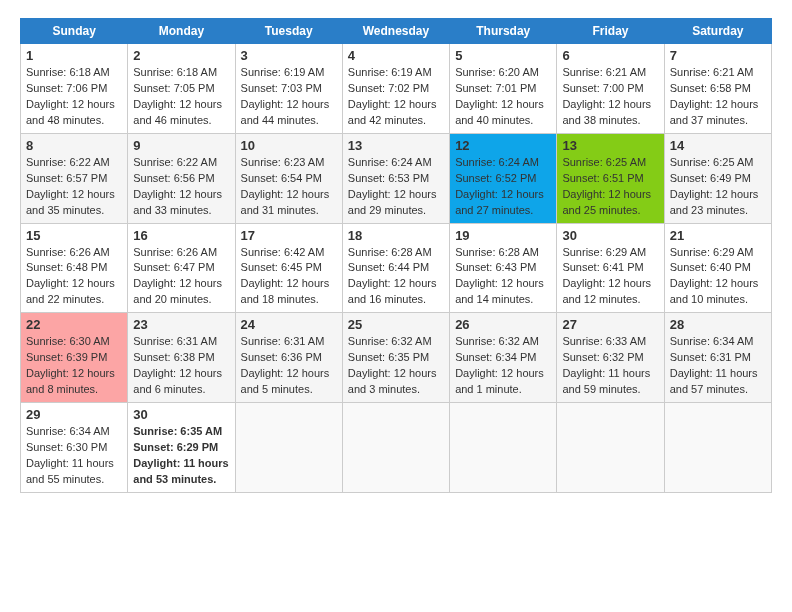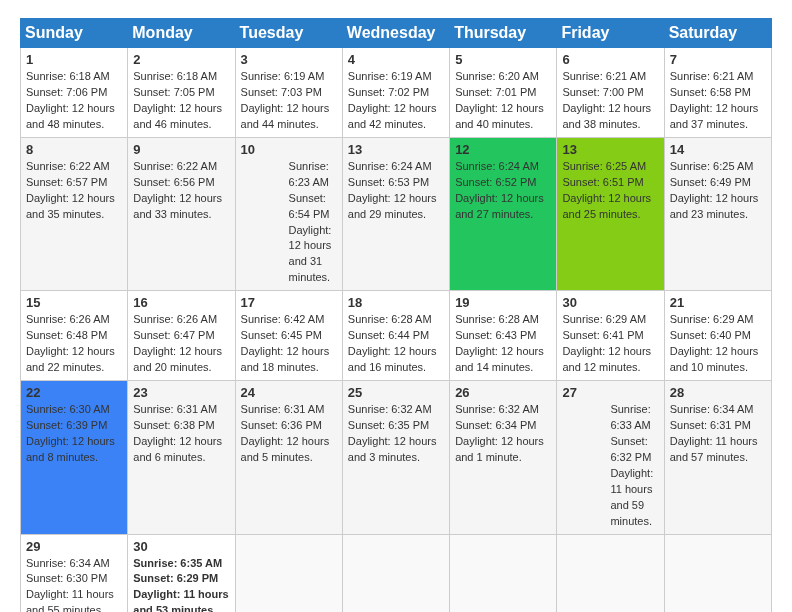--- a/index.html
+++ b/index.html
@@ -37,24 +37,24 @@
       margin-top: 2px;
     }
     .calendar-table {
       width: 100%;
       border-collapse: collapse;
       table-layout: fixed;
     }
     .calendar-table th {
       background: #2a7ec8;
       color: #fff;
-      font-size: 16px;
+      font-size: 12px;
       font-weight: bold;
       padding: 5px 4px;
-      text-align: left;
+      text-align: center;
       border: 1px solid #2a7ec8;
     }
     .calendar-table td {
       border: 1px solid #ccc;
       vertical-align: top;
       padding: 4px 5px;
       font-size: 9.5px;
       color: #333;
       height: 82px;
       background: #fff;
@@ -170,33 +170,33 @@
           </td>
           <td style="background: rgb(245, 245, 245);">
             <span class="day-num">9</span>
             <div class="day-info" style="white-space: pre-line;">Sunrise: 6:22 AM
 Sunset: 6:56 PM
 Daylight: 12 hours
 and 33 minutes.</div>
           </td>
           <td style="background: rgb(245, 245, 245);">
             <span class="day-num">10</span>
-            <div class="day-info" style="white-space: pre-line; margin-left: 48px;">Sunrise: 6:23 AM
+            <div class="day-info" style="white-space: pre-line;">Sunrise: 6:23 AM
 Sunset: 6:54 PM
 Daylight: 12 hours
 and 31 minutes.</div>
           </td>
           <td style="background: rgb(245, 245, 245);">
             <span class="day-num">13</span>
             <div class="day-info" style="white-space: pre-line;">Sunrise: 6:24 AM
 Sunset: 6:53 PM
 Daylight: 12 hours
 and 29 minutes.</div>
           </td>
-          <td style="background: #22c55e; margin-left: 35px;">
+          <td style="background: #0ea5e9; margin-left: 35px;">
             <span class="day-num">12</span>
             <div class="day-info" style="white-space: pre-line;">Sunrise: 6:24 AM
 Sunset: 6:52 PM
 Daylight: 12 hours
 and 27 minutes.</div>
           </td>
           <td style="background: #84cc16;">
             <span class="day-num">13</span>
             <div class="day-info" style="white-space: pre-line;">Sunrise: 6:25 AM
 Sunset: 6:51 PM
@@ -256,21 +256,21 @@
           </td>
           <td>
             <span class="day-num">21</span>
             <div class="day-info" style="white-space: pre-line;">Sunrise: 6:29 AM
 Sunset: 6:40 PM
 Daylight: 12 hours
 and 10 minutes.</div>
           </td>
         </tr>
         <tr>
-          <td style="background: #3b82f6; margin-top: 44px;">
+          <td style="background: #fca5a5; margin-top: 44px;">
             <span class="day-num">22</span>
             <div class="day-info" style="white-space: pre-line;">Sunrise: 6:30 AM
 Sunset: 6:39 PM
 Daylight: 12 hours
 and 8 minutes.</div>
           </td>
           <td style="background: rgb(245, 245, 245);">
             <span class="day-num">23</span>
             <div class="day-info" style="white-space: pre-line;">Sunrise: 6:31 AM
 Sunset: 6:38 PM
@@ -293,21 +293,21 @@
           </td>
           <td style="background: rgb(245, 245, 245);">
             <span class="day-num">26</span>
             <div class="day-info" style="white-space: pre-line;">Sunrise: 6:32 AM
 Sunset: 6:34 PM
 Daylight: 12 hours
 and 1 minute.</div>
           </td>
           <td style="background: rgb(245, 245, 245);">
             <span class="day-num">27</span>
-            <div class="day-info" style="white-space: pre-line; margin-left: 48px;">Sunrise: 6:33 AM
+            <div class="day-info" style="white-space: pre-line;">Sunrise: 6:33 AM
 Sunset: 6:32 PM
 Daylight: 11 hours
 and 59 minutes.</div>
           </td>
           <td style="background: rgb(245, 245, 245);">
             <span class="day-num">28</span>
             <div class="day-info" style="white-space: pre-line;">Sunrise: 6:34 AM
 Sunset: 6:31 PM
 Daylight: 11 hours
 and 57 minutes.</div>

